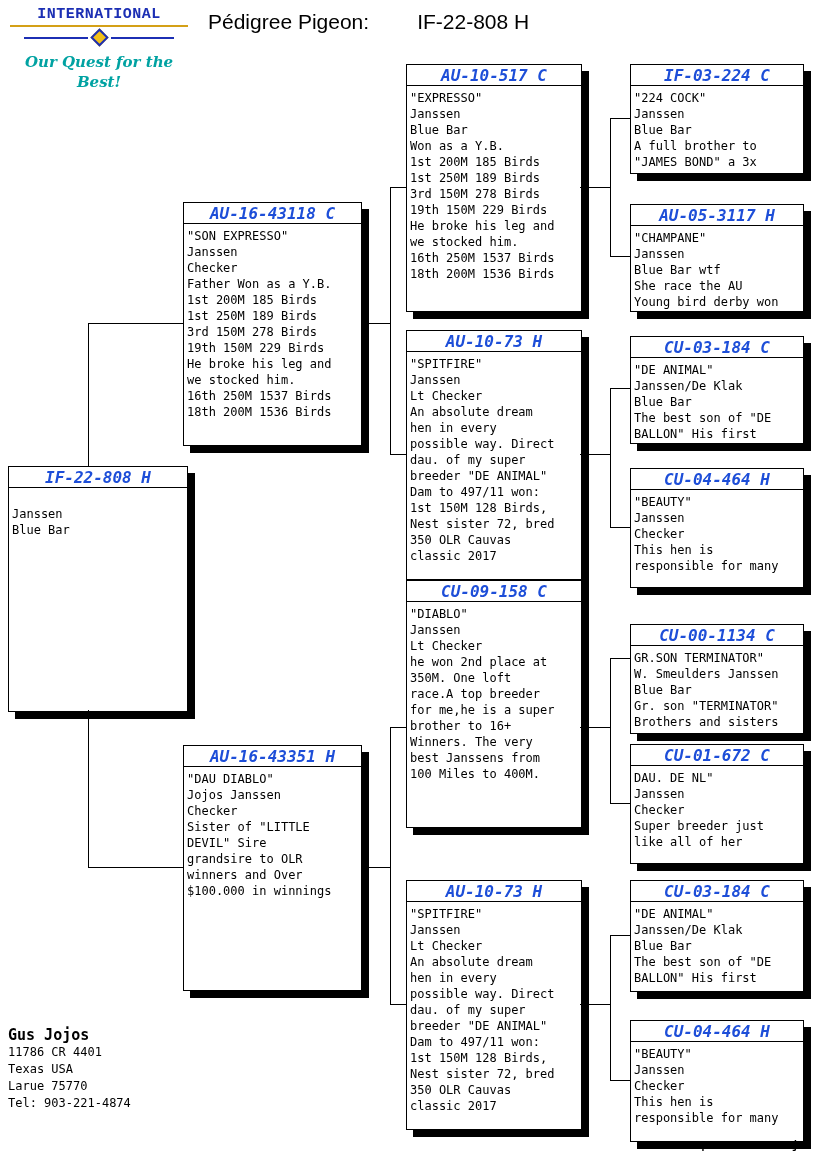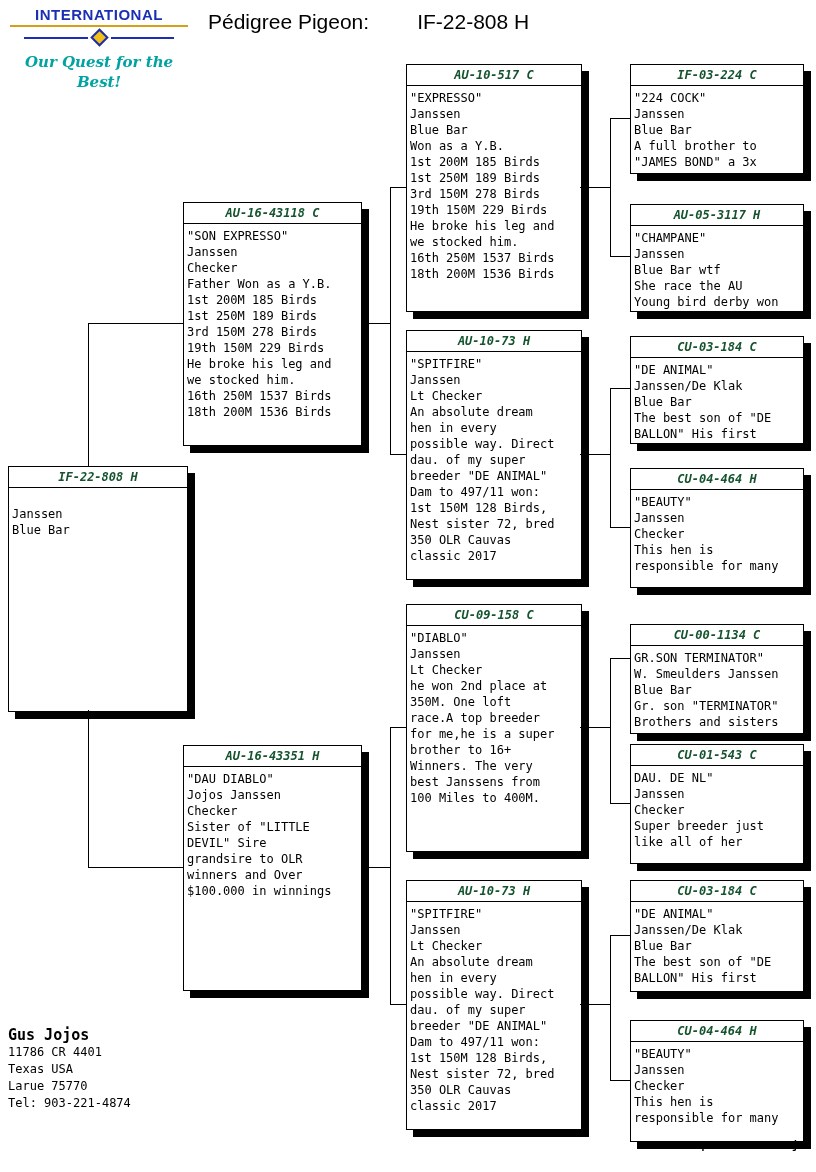--- a/index.html
+++ b/index.html
@@ -7,32 +7,32 @@
        font-family:"DejaVu Sans Mono",monospace;overflow:hidden;}
 
   .title{position:absolute;left:208px;top:10px;display:flex;gap:48px;
          font-family:"Liberation Sans",sans-serif;font-size:21px;color:#000;}
 
   .logo{position:absolute;left:10px;top:6px;width:178px;text-align:center;}
   .logo-name{font-family:"DejaVu Serif",serif;font-weight:bold;font-style:italic;
              font-size:45px;line-height:48px;color:#3a56cc;
              -webkit-text-stroke:2px #1c34ae;text-shadow:3px 3px 0 rgba(28,52,174,.35);
              letter-spacing:1px;}
-  .logo-sub{font-family:Liberation Sans, sans-serif;font-weight:bold;font-size:15px;
+  .logo-sub{font-family:Liberation Mono, monospace;font-weight:bold;font-size:15px;
             letter-spacing:.5px;color:#1c2fb4;border-bottom:2px solid #d4a017;padding-bottom:2px;}
   .logo-divider{display:flex;align-items:center;margin:4px 14px 8px;}
   .dline{flex:1;height:2px;background:#1c2fb4;}
   .diamond{width:9px;height:9px;margin:0 5px;background:#f2c019;border:2px solid #1c2fb4;
            transform:rotate(45deg);}
   .logo-tag{font-family:"DejaVu Serif",serif;font-style:italic;font-weight:bold;
             font-size:15px;line-height:20px;color:#00a2a2;}
 
   .box{position:absolute;background:#fff;border:1px solid #000;box-shadow:7px 7px 0 #000;}
-  .box-id{text-align:center;color:#14532d;font-weight:bold;font-style:italic;
-          font-size:12px;line-height:15px;padding:3px 0 2px;border-bottom:1px solid #000;}
+  .box-id{text-align:center;color:#1d4ed8;font-weight:bold;font-style:italic;
+          font-size:16px;line-height:15px;padding:3px 0 2px;border-bottom:1px solid #000;}
   .box-body{padding:4px 3px;font-size:12px;line-height:16px;white-space:pre-line;color:#000;
             overflow:hidden;}
 
   .ln{position:absolute;background:#000;}
 
   .owner{position:absolute;left:8px;top:1026px;}
   .owner-name{font-weight:bold;font-size:15px;}
   .owner-line{font-size:12px;line-height:17px;}
 
   .credit{position:absolute;right:6px;top:1140px;font-size:10px;font-weight:bold;}
@@ -112,21 +112,21 @@
 hen in every
 possible way. Direct
 dau. of my super
 breeder "DE ANIMAL"
 Dam to 497/11 won:
 1st 150M 128 Birds,
 Nest sister 72, bred
 350 OLR Cauvas
 classic 2017</div>
 </div>
-<div class="box" style="left:406px;top:604px;width:174px;height:246px">
+<div class="box" style="left:406px;top:580px;width:174px;height:246px">
   <div class="box-id">CU-09-158 C</div>
   <div class="box-body">"DIABLO"
 Janssen
 Lt Checker
 he won 2nd place at
 350M. One loft
 race.A top breeder
 for me,he is a super
 brother to 16+
 Winners. The very
@@ -184,21 +184,21 @@
 </div>
 <div class="box" style="left:630px;top:624px;width:172px;height:108px">
   <div class="box-id">CU-00-1134 C</div>
   <div class="box-body">GR.SON TERMINATOR"
 W. Smeulders Janssen
 Blue Bar
 Gr. son "TERMINATOR"
 Brothers and sisters</div>
 </div>
 <div class="box" style="left:630px;top:744px;width:172px;height:118px">
-  <div class="box-id">CU-01-543 C</div>
+  <div class="box-id">CU-01-672 C</div>
   <div class="box-body">DAU. DE NL"
 Janssen
 Checker
 Super breeder just
 like all of her</div>
 </div>
 <div class="box" style="left:630px;top:880px;width:172px;height:110px">
   <div class="box-id">CU-03-184 C</div>
   <div class="box-body">"DE ANIMAL"
 Janssen/De Klak

